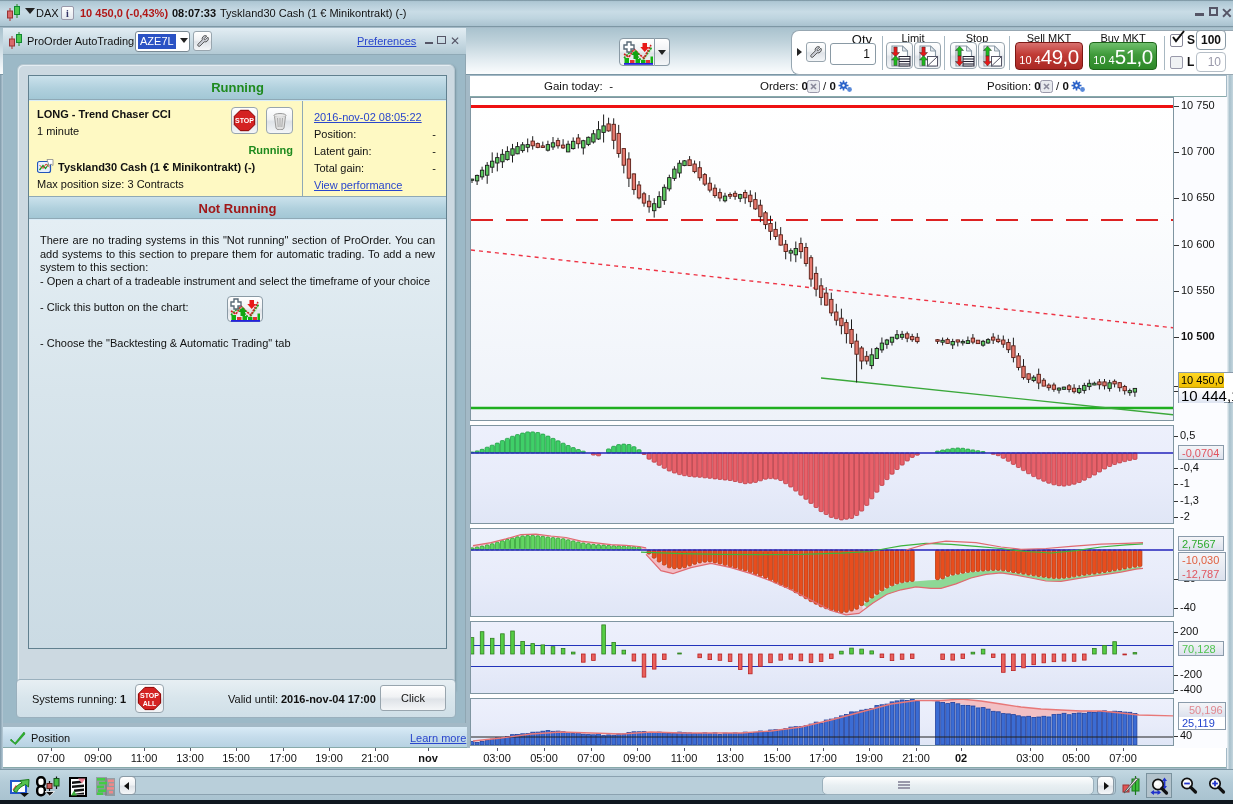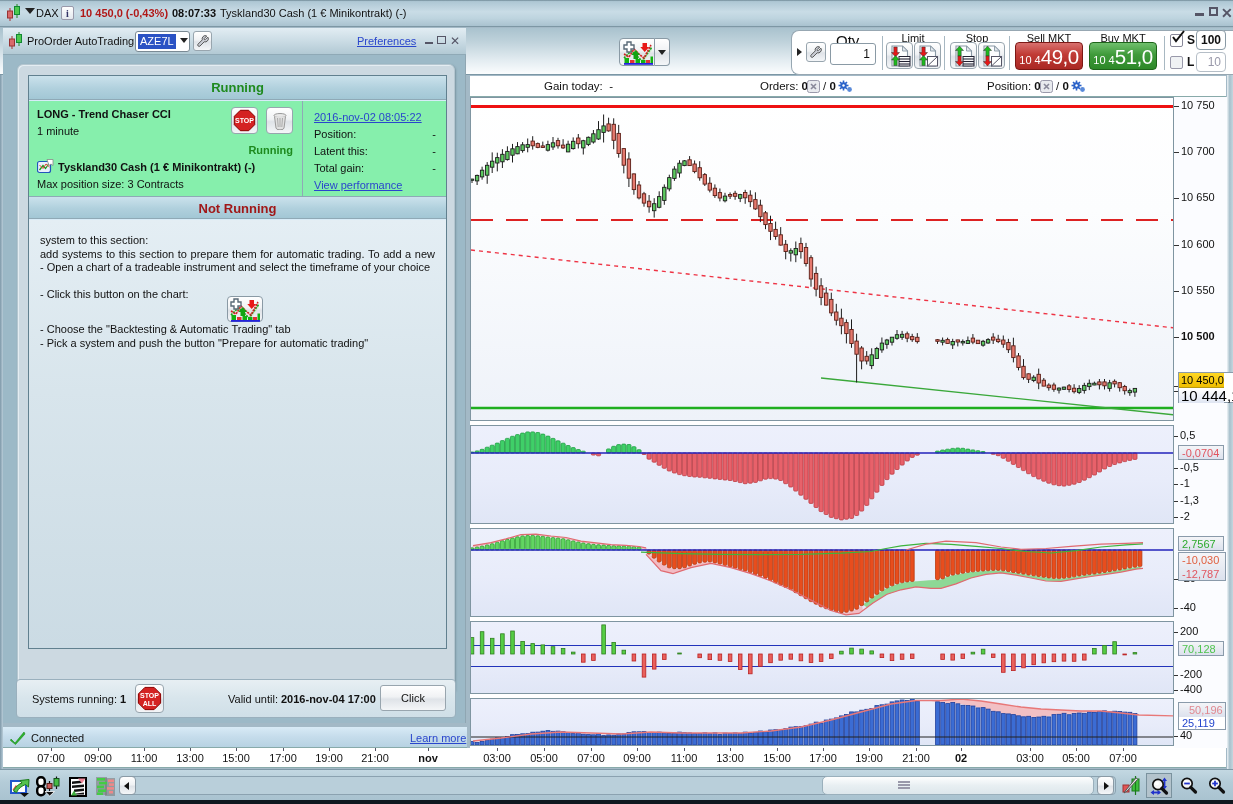--- a/index.html
+++ b/index.html
@@ -49,21 +49,21 @@
         <rect x="1" y="22" width="29" height="1.8" fill="#2222dd"></rect>
       </svg></div>
     <div style="position:absolute;left:655px;top:10px;width:15px;height:28px;background:linear-gradient(180deg,#ffffff 0%,#f0f2f4 45%,#dfe3e8 55%,#f4f6f8 100%);border:1px solid #8a9aa5;border-left:none;border-radius:0 4px 4px 0">
       <div style="margin:11px 0 0 3px;width:0;height:0;border-left:4px solid transparent;border-right:4px solid transparent;border-top:5px solid #222"></div>
     </div>
     <div style="position:absolute;left:791px;top:2px;width:442px;height:45px;background:#fff;border:1px solid #97a7b2;border-right:none;border-radius:8px 0 0 8px"></div>
     <div style="position:absolute;left:797px;top:20px;width:0;height:0;border-top:4px solid transparent;border-bottom:4px solid transparent;border-left:5px solid #222"></div>
     <div style="position:absolute;left:806px;top:14px;width:20px;height:20px;background:linear-gradient(180deg,#ffffff 0%,#f0f2f4 45%,#dfe3e8 55%,#f4f6f8 100%);border:1px solid #98a5ae;border-radius:3px;padding:2px 0 0 2px"><svg width="14" height="14" viewBox="0 0 16 16">
         <path d="M13.5 3.5 L10.5 6.5 L9.5 6.3 L9.3 5.3 L12.3 2.3 A3.4 3.4 0 0 0 8 3 A3.5 3.5 0 0 0 7.2 6.7 L2.2 11.7 A1.6 1.6 0 0 0 4.4 13.9 L9.4 8.9 A3.5 3.5 0 0 0 13 8 A3.4 3.4 0 0 0 13.5 3.5 Z" fill="#c9ccd4" stroke="#555" stroke-width="1.1"></path>
       </svg></div>
-    <div style="position:absolute;left:836px;top:4px;width:36px;text-align:left;font-size:15px;color:#111">Qty</div>
+    <div style="position:absolute;left:836px;top:4px;width:36px;text-align:right;font-size:13px;color:#111">Qty</div>
     <div style="position:absolute;left:830px;top:15px;width:46px;height:22px;background:#fff;border:1px solid #8a9aa5;border-radius:3px;font-size:12px;color:#111;text-align:right;line-height:20px;padding-right:5px">1</div>
     <div style="position:absolute;left:882px;top:8px;width:1px;height:34px;background:#a8b8c2"></div>
     <div style="position:absolute;left:888px;top:4px;width:50px;text-align:center;font-size:11px;color:#111">Limit</div>
     <div style="position:absolute;left:886px;top:14px;width:27px;height:27px;background:linear-gradient(180deg,#ffffff 0%,#f0f2f4 45%,#dfe3e8 55%,#f4f6f8 100%);border:1px solid #98a5ae;border-radius:4px;padding:1px 0 0 1px"><svg width="23" height="23" viewBox="0 0 23 23">
         <path d="M4 2 h10.5 l5 5 v15 h-15.5 z" fill="#fcfdfe" stroke="#8a99a5" stroke-width="1.1"></path>
         <path d="M14.5 2 l5 5 h-5 z" fill="#e4eaee" stroke="#8a99a5" stroke-width="0.9"></path>
         <rect x="11" y="12.5" width="11" height="9.5" fill="#fff" stroke="#223"></rect>
         <line x1="11" y1="15" x2="22" y2="15" stroke="#223" stroke-width="1.1"></line>
         <line x1="11" y1="17.5" x2="22" y2="17.5" stroke="#223" stroke-width="1.1"></line>
         <line x1="11" y1="20" x2="22" y2="20" stroke="#223" stroke-width="1.1"></line>
@@ -900,21 +900,21 @@
 <div style="position:absolute;left:1181px;top:191px;font-size:11px;font-weight:400;color:#111">10 650</div>
 <div style="position:absolute;left:1174px;top:245px;width:5px;height:1px;background:#333"></div>
 <div style="position:absolute;left:1181px;top:238px;font-size:11px;font-weight:400;color:#111">10 600</div>
 <div style="position:absolute;left:1174px;top:291px;width:5px;height:1px;background:#333"></div>
 <div style="position:absolute;left:1181px;top:284px;font-size:11px;font-weight:400;color:#111">10 550</div>
 <div style="position:absolute;left:1174px;top:337px;width:5px;height:1px;background:#333"></div>
 <div style="position:absolute;left:1181px;top:330px;font-size:11px;font-weight:700;color:#111">10 500</div>
 <div style="position:absolute;left:1174px;top:436px;width:4px;height:1px;background:#333"></div>
 <div style="position:absolute;left:1180px;top:429px;font-size:11px;color:#111">0,5</div>
 <div style="position:absolute;left:1174px;top:468px;width:4px;height:1px;background:#333"></div>
-<div style="position:absolute;left:1180px;top:461px;font-size:11px;color:#111">-0,5</div>
+<div style="position:absolute;left:1180px;top:461px;font-size:11px;color:#111">-0,4</div>
 <div style="position:absolute;left:1174px;top:484px;width:4px;height:1px;background:#333"></div>
 <div style="position:absolute;left:1180px;top:477px;font-size:11px;color:#111">-1</div>
 <div style="position:absolute;left:1174px;top:501px;width:4px;height:1px;background:#333"></div>
 <div style="position:absolute;left:1180px;top:494px;font-size:11px;color:#111">-1,3</div>
 <div style="position:absolute;left:1174px;top:517px;width:4px;height:1px;background:#333"></div>
 <div style="position:absolute;left:1180px;top:510px;font-size:11px;color:#111">-2</div>
 <div style="position:absolute;left:1174px;top:579px;width:4px;height:1px;background:#333"></div>
 <div style="position:absolute;left:1180px;top:572px;font-size:11px;color:#111">-20</div>
 <div style="position:absolute;left:1174px;top:608px;width:4px;height:1px;background:#333"></div>
 <div style="position:absolute;left:1180px;top:601px;font-size:11px;color:#111">-40</div>
@@ -1091,21 +1091,21 @@
           <path d="M13.5 3.5 L10.5 6.5 L9.5 6.3 L9.3 5.3 L12.3 2.3 A3.4 3.4 0 0 0 8 3 A3.5 3.5 0 0 0 7.2 6.7 L2.2 11.7 A1.6 1.6 0 0 0 4.4 13.9 L9.4 8.9 A3.5 3.5 0 0 0 13 8 A3.4 3.4 0 0 0 13.5 3.5 Z" fill="#c9ccd4" stroke="#555" stroke-width="1.1"></path>
         </svg></div>
       <div style="position:absolute;left:354px;top:7px;font-size:11px"><a href="#" style="text-decoration:underline">Preferences</a></div>
       <div style="position:absolute;left:422px;top:14px;width:8px;height:2px;background:#556"></div>
       <div style="position:absolute;left:434px;top:8px;width:9px;height:8px;border:1.5px solid #556"></div>
       <div style="position:absolute;left:447px;top:6px;font-size:12px;color:#556">✕</div>
     </div>
     <div style="position:absolute;left:14px;top:36px;width:438px;height:630px;background:#ccd9e1;border-radius:6px;border:1px solid #b4c6d0;box-shadow:inset 1px 1px 0 #e4edf2, 1px 1px 2px rgba(60,80,90,0.35)"></div>
     <div style="position:absolute;left:25px;top:47px;width:419px;height:574px;border:1px solid #61808f;background:#d8ecf8">
       <div style="position:absolute;left:0;top:0;width:417px;height:24px;background:linear-gradient(180deg,#cbe2ec 0%,#b0d0dd 55%,#a2c7d5 100%);border-bottom:1px solid #8fa9b6;text-align:center;font-size:13px;font-weight:700;color:#1e8a1e;line-height:24px">Running</div>
-      <div style="position:absolute;left:0;top:25px;width:417px;height:95px;background:#86efac">
+      <div style="position:absolute;left:0;top:25px;width:417px;height:95px;background:#fef9c3">
         <div style="position:absolute;left:8px;top:7px;font-size:11px;font-weight:700;color:#111">LONG - Trend Chaser CCI</div>
         <div style="position:absolute;left:8px;top:24px;font-size:11px;font-weight:400;color:#111">1 minute</div>
         <div style="position:absolute;left:202px;top:6px;width:27px;height:27px;background:linear-gradient(180deg,#ffffff 0%,#f0f2f4 45%,#dfe3e8 55%,#f4f6f8 100%);border:1px solid #98a5ae;border-radius:4px;padding:1px 0 0 1px"><svg width="23" height="23" viewBox="0 0 23 23">
             <polygon points="21.7,15.7 15.7,21.7 7.3,21.7 1.3,15.7 1.3,7.3 7.3,1.3 15.7,1.3 21.7,7.3" fill="#d42222" stroke="#8a0000" stroke-width="1"></polygon>
             <text x="11.5" y="14.02" font-family="Liberation Sans" font-size="7" font-weight="700" fill="#fff" text-anchor="middle">STOP</text>
           </svg></div>
         <div style="position:absolute;left:237px;top:6px;width:27px;height:27px;background:linear-gradient(180deg,#ffffff 0%,#f0f2f4 45%,#dfe3e8 55%,#f4f6f8 100%);border:1px solid #98a5ae;border-radius:4px;padding:4px 0 0 5px"><svg width="16" height="18" viewBox="0 0 16 18">
             <ellipse cx="8" cy="3.5" rx="6" ry="2" fill="#e8e8e8" stroke="#999"></ellipse>
             <path d="M2.5 4.5 L4 16 a4 1.8 0 0 0 8 0 L13.5 4.5" fill="#e0e0e0" stroke="#999"></path>
             <line x1="5.5" y1="6" x2="6.2" y2="15" stroke="#aaa"></line>
@@ -1118,30 +1118,31 @@
             <path d="M2.5 11 L6 6.5 L8.5 9.5 L12 4.5" fill="none" stroke="#1a9a1a" stroke-width="1.3"></path>
             <path d="M2.5 6 L6 9.5 L9 5 L12.5 8" fill="none" stroke="#d43" stroke-width="1"></path>
             <path d="M10 0.5 h6 v6 l-2 -1.5 l-2 1.5 z" fill="#fff" stroke="#888" stroke-width="0.8"></path>
           </svg></div>
         <div style="position:absolute;left:29px;top:60px;font-size:11px;font-weight:700;color:#111">Tyskland30 Cash (1 € Minikontrakt) (-)</div>
         <div style="position:absolute;left:8px;top:77px;font-size:11px;color:#111">Max position size: 3 Contracts</div>
         <div style="position:absolute;left:273px;top:0;width:1px;height:95px;background:#8fa9b6"></div>
         <div style="position:absolute;left:285px;top:10px;font-size:11px"><a href="#" style="text-decoration:underline">2016-nov-02 08:05:22</a></div>
         <div style="position:absolute;left:285px;top:27px;font-size:11px;color:#111">Position:</div>
         <div style="position:absolute;left:395px;top:27px;width:12px;text-align:right;font-size:11px;color:#111">-</div>
-        <div style="position:absolute;left:285px;top:44px;font-size:11px;color:#111">Latent this:</div>
+        <div style="position:absolute;left:285px;top:44px;font-size:11px;color:#111">Latent gain:</div>
         <div style="position:absolute;left:395px;top:44px;width:12px;text-align:right;font-size:11px;color:#111">-</div>
         <div style="position:absolute;left:285px;top:61px;font-size:11px;color:#111">Total gain:</div>
         <div style="position:absolute;left:395px;top:61px;width:12px;text-align:right;font-size:11px;color:#111">-</div>
         <div style="position:absolute;left:285px;top:78px;font-size:11px"><a href="#" style="text-decoration:underline">View performance</a></div>
       </div>
       <div style="position:absolute;left:0;top:120px;width:417px;height:23px;background:linear-gradient(180deg,#cbe2ec 0%,#b0d0dd 55%,#a2c7d5 100%);border-top:1px solid #8fa9b6;border-bottom:1px solid #8fa9b6;text-align:center;font-size:13px;font-weight:700;color:#a01818;line-height:23px">Not Running</div>
       <div style="position:absolute;left:0;top:144px;width:417px;height:428px;background:linear-gradient(180deg,#e4eef4 0%,#d8e5ec 40%,#cbdbe4 100%);padding:14px 11px 0 11px;font-size:11px;color:#111;line-height:13.6px">
+        <div style="text-align:justify;text-align-last:justify">There are no trading systems in this "Not running" section of ProOrder. You can</div>
+        <div style="text-align:justify;text-align-last:justify">add systems to this section to prepare them for automatic trading. To add a new</div>
         <div>system to this section:</div>
-        <div style="text-align:justify;text-align-last:justify">add systems to this section to prepare them for automatic trading. To add a new</div>
         <div>- Open a chart of a tradeable instrument and select the timeframe of your choice</div>
         <div style="margin-top:13px">- Click this button on the chart:</div>
         <div style="position:absolute;left:198px;top:76px;width:36px;height:26px;background:linear-gradient(180deg,#ffffff 0%,#f0f2f4 45%,#dfe3e8 55%,#f4f6f8 100%);border:1px solid #8a9aa5;border-radius:4px;padding:1px 0 0 2px"><svg width="30" height="24" viewBox="0 0 30 24">
             <polygon points="1,16 8,9 13,13 19,19 24,12 29,5 29,9 24,16 19,22 12,16 8,12 1,19" fill="#c8ecc8" opacity="0.8"></polygon>
             <polygon points="1,12 6,15 11,7 16,12 21,16 28,3 28,7 21,19 16,15 11,10 6,18 1,15" fill="#f6c6cc" opacity="0.8"></polygon>
             <path d="M1 17 L8 10 L13 14 L19 20 L24 13 L29 6" fill="none" stroke="#1aa01a" stroke-width="1.6" stroke-dasharray="2,1"></path>
             <path d="M1 13 L6 16 L11 8 L16 13 L21 17 L28 4" fill="none" stroke="#c22" stroke-width="1.6" stroke-dasharray="2,1"></path>
             <path d="M4 1 h4 v3 h3 v4 h-3 v3 h-4 v-3 h-3 v-4 h3 z" fill="#ffffff" stroke="#5a6a77" stroke-width="1.4"></path>
             <path d="M19.5 2 l4.5 0 0 4 2.2 0 -4.5 5 -4.4 -5 2.2 0 z" fill="#e81818"></path>
             <path d="M10.5 18 l4.5 0 0 -4 2.2 0 -4.5 -5 -4.4 5 2.2 0 z" fill="#13a313"></path>
@@ -1149,32 +1150,31 @@
               <rect x="1.5" y="17" width="4.5" height="5" fill="#12b212"></rect>
               <rect x="7" y="19" width="4.5" height="3" fill="#e23333"></rect>
               <rect x="12.5" y="18" width="4.5" height="4" fill="#12b212"></rect>
               <rect x="18" y="19" width="4.5" height="3" fill="#12b212"></rect>
               <rect x="23" y="19" width="4" height="3" fill="#e23333"></rect>
               <rect x="27.5" y="15.5" width="2.5" height="6.5" fill="#12b212"></rect>
             </g>
             <rect x="1" y="22" width="29" height="1.8" fill="#2222dd"></rect>
           </svg></div>
         <div style="margin-top:22px">- Choose the "Backtesting &amp; Automatic Trading" tab</div>
-        <div>- Pick a system and push the button "Prepare for automatic trading"</div>
       </div>
     </div>
     <div style="position:absolute;left:13px;top:651px;width:440px;height:39px;border:1px solid #9ab0bd;border-radius:4px;background:linear-gradient(180deg,#e7eff3 0%,#d8e5ec 50%,#cfdfe7 100%)">
       <div style="position:absolute;left:15px;top:13px;font-size:11px;color:#111">Systems running: <b>1</b></div>
       <div style="position:absolute;left:118px;top:4px;width:29px;height:29px;background:linear-gradient(180deg,#ffffff 0%,#f0f2f4 45%,#dfe3e8 55%,#f4f6f8 100%);border:1px solid #98a5ae;border-radius:4px;padding:1px 0 0 1px"><svg width="25" height="25" viewBox="0 0 25 25">
           <polygon points="23.6,17.1 17.1,23.6 7.9,23.6 1.4,17.1 1.4,7.9 7.9,1.4 17.1,1.4 23.6,7.9" fill="#d42222" stroke="#8a0000" stroke-width="1"></polygon>
           <text x="12.5" y="11.5" font-family="Liberation Sans" font-size="7" font-weight="700" fill="#fff" text-anchor="middle">STOP</text>
           <text x="12.5" y="19.5" font-family="Liberation Sans" font-size="7" font-weight="700" fill="#fff" text-anchor="middle">ALL</text>
         </svg></div>
       <div style="position:absolute;left:211px;top:13px;font-size:11px;color:#111">Valid until: <b>2016-nov-04 17:00</b></div>
       <div style="position:absolute;left:363px;top:5px;width:66px;height:26px;background:linear-gradient(180deg,#ffffff 0%,#f0f2f4 45%,#dfe3e8 55%,#f4f6f8 100%);border:1px solid #98a5ae;border-radius:3px;text-align:center;font-size:11px;color:#111;line-height:25px">Click</div>
     </div>
   </div>
 <div style="position:absolute;left:3px;top:727px;width:464px;height:21px;background:linear-gradient(180deg,#d8ebf6 0%,#c5dceb 50%,#b7d2e2 100%);border-bottom:1px solid #8aa">
     <div style="position:absolute;left:7px;top:4px"><svg width="16" height="14" viewBox="0 0 16 14">
         <path d="M1 8 L5 12 L14 1 L15 3 L5.5 13.5 L0.5 9.5 Z" fill="#2db32d" stroke="#1a8a1a" stroke-width="0.6"></path>
       </svg></div>
-    <div style="position:absolute;left:28px;top:5px;font-size:11px;color:#111">Connected</div>
+    <div style="position:absolute;left:28px;top:5px;font-size:11px;color:#111">Position</div>
     <div style="position:absolute;left:407px;top:5px;font-size:11px"><a href="#" style="text-decoration:underline">Learn more</a></div>
   </div>
 </body></html>

